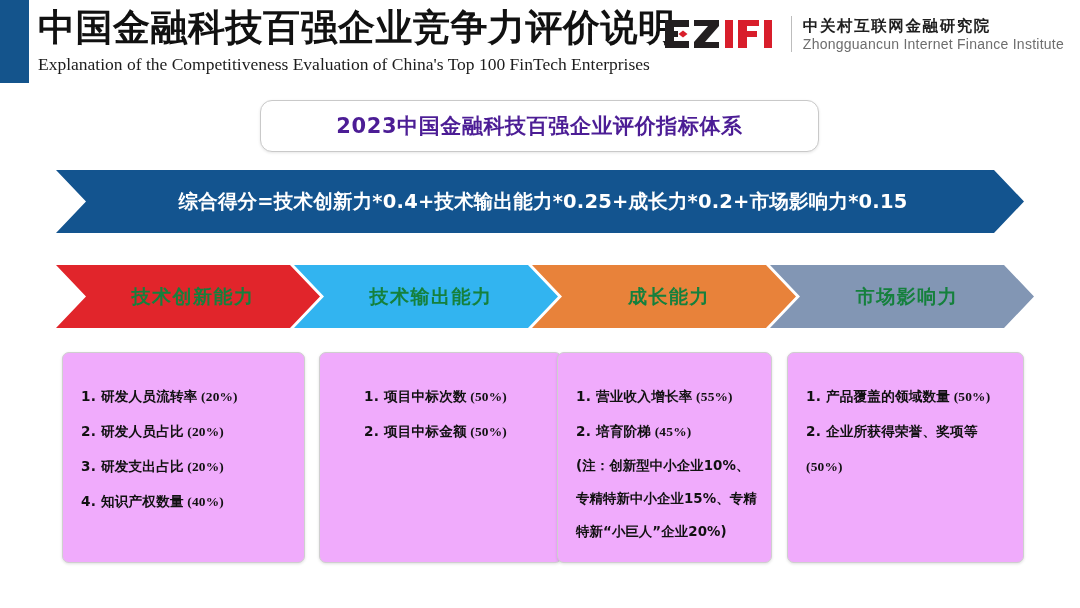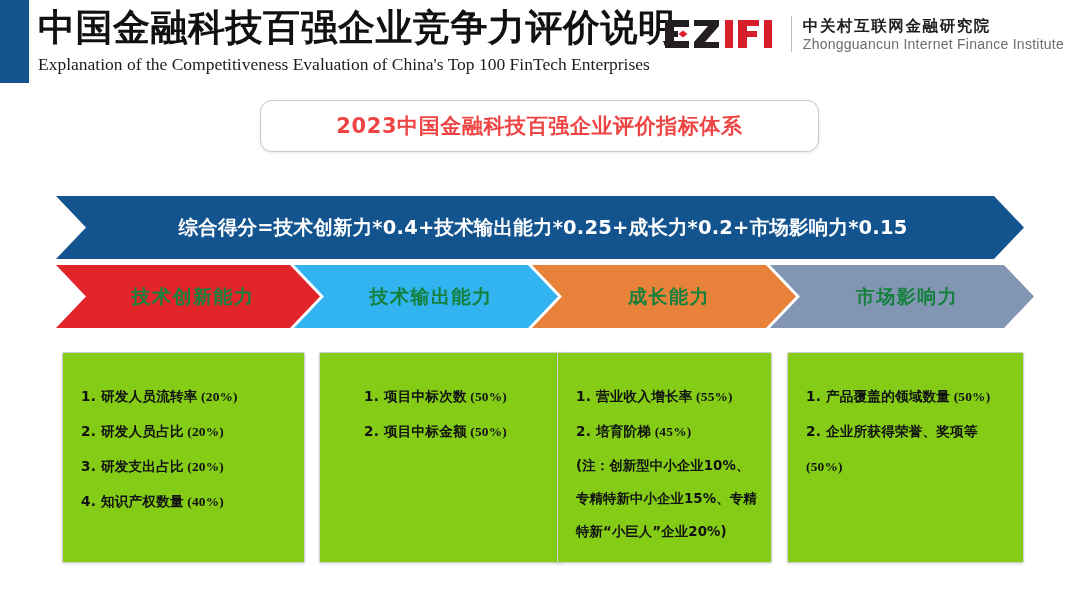--- a/index.html
+++ b/index.html
@@ -108,29 +108,29 @@
     box-shadow: 0 1px 3px rgba(0,0,0,0.10);
     display: flex;
     align-items: center;
     justify-content: center;
   }
   #section-title-text {
     font-family: "DejaVu Sans", "Liberation Sans", sans-serif;
     font-weight: 700;
     font-size: 21px;
     letter-spacing: 0.6px;
-    color: #ef4444;
+    color: #4c1d95;
     white-space: nowrap;
   }
 
   
   #formula-banner {
     position: absolute;
     left: 56px;
-    top: 196px;
+    top: 170px;
     width: 968px;
     height: 51px;
   }
   #formula-banner svg {
     position: absolute;
     left: 0; top: 0;
   }
   #formula-text {
     position: absolute;
     left: 0; top: 0;
@@ -187,23 +187,23 @@
     position: absolute;
     left: 0;
     top: 352px;
     width: 1080px;
     height: 215px;
   }
   .card {
     position: absolute;
     top: 0;
     height: 211px;
-    background: #84cc16;
+    background: #f0abfc;
     border: 1.2px solid #cfcfcf;
-    border-radius: 2px;
+    border-radius: 7px;
     box-shadow: 0 1px 3px rgba(0,0,0,0.13);
     box-sizing: border-box;
     padding: 26px 14px 10px 18px;
   }
   .card-item {
     font-family: "DejaVu Sans", "Liberation Sans", sans-serif;
     font-weight: 700;
     font-size: 13.6px;
     line-height: 34px;
     color: #111111;

